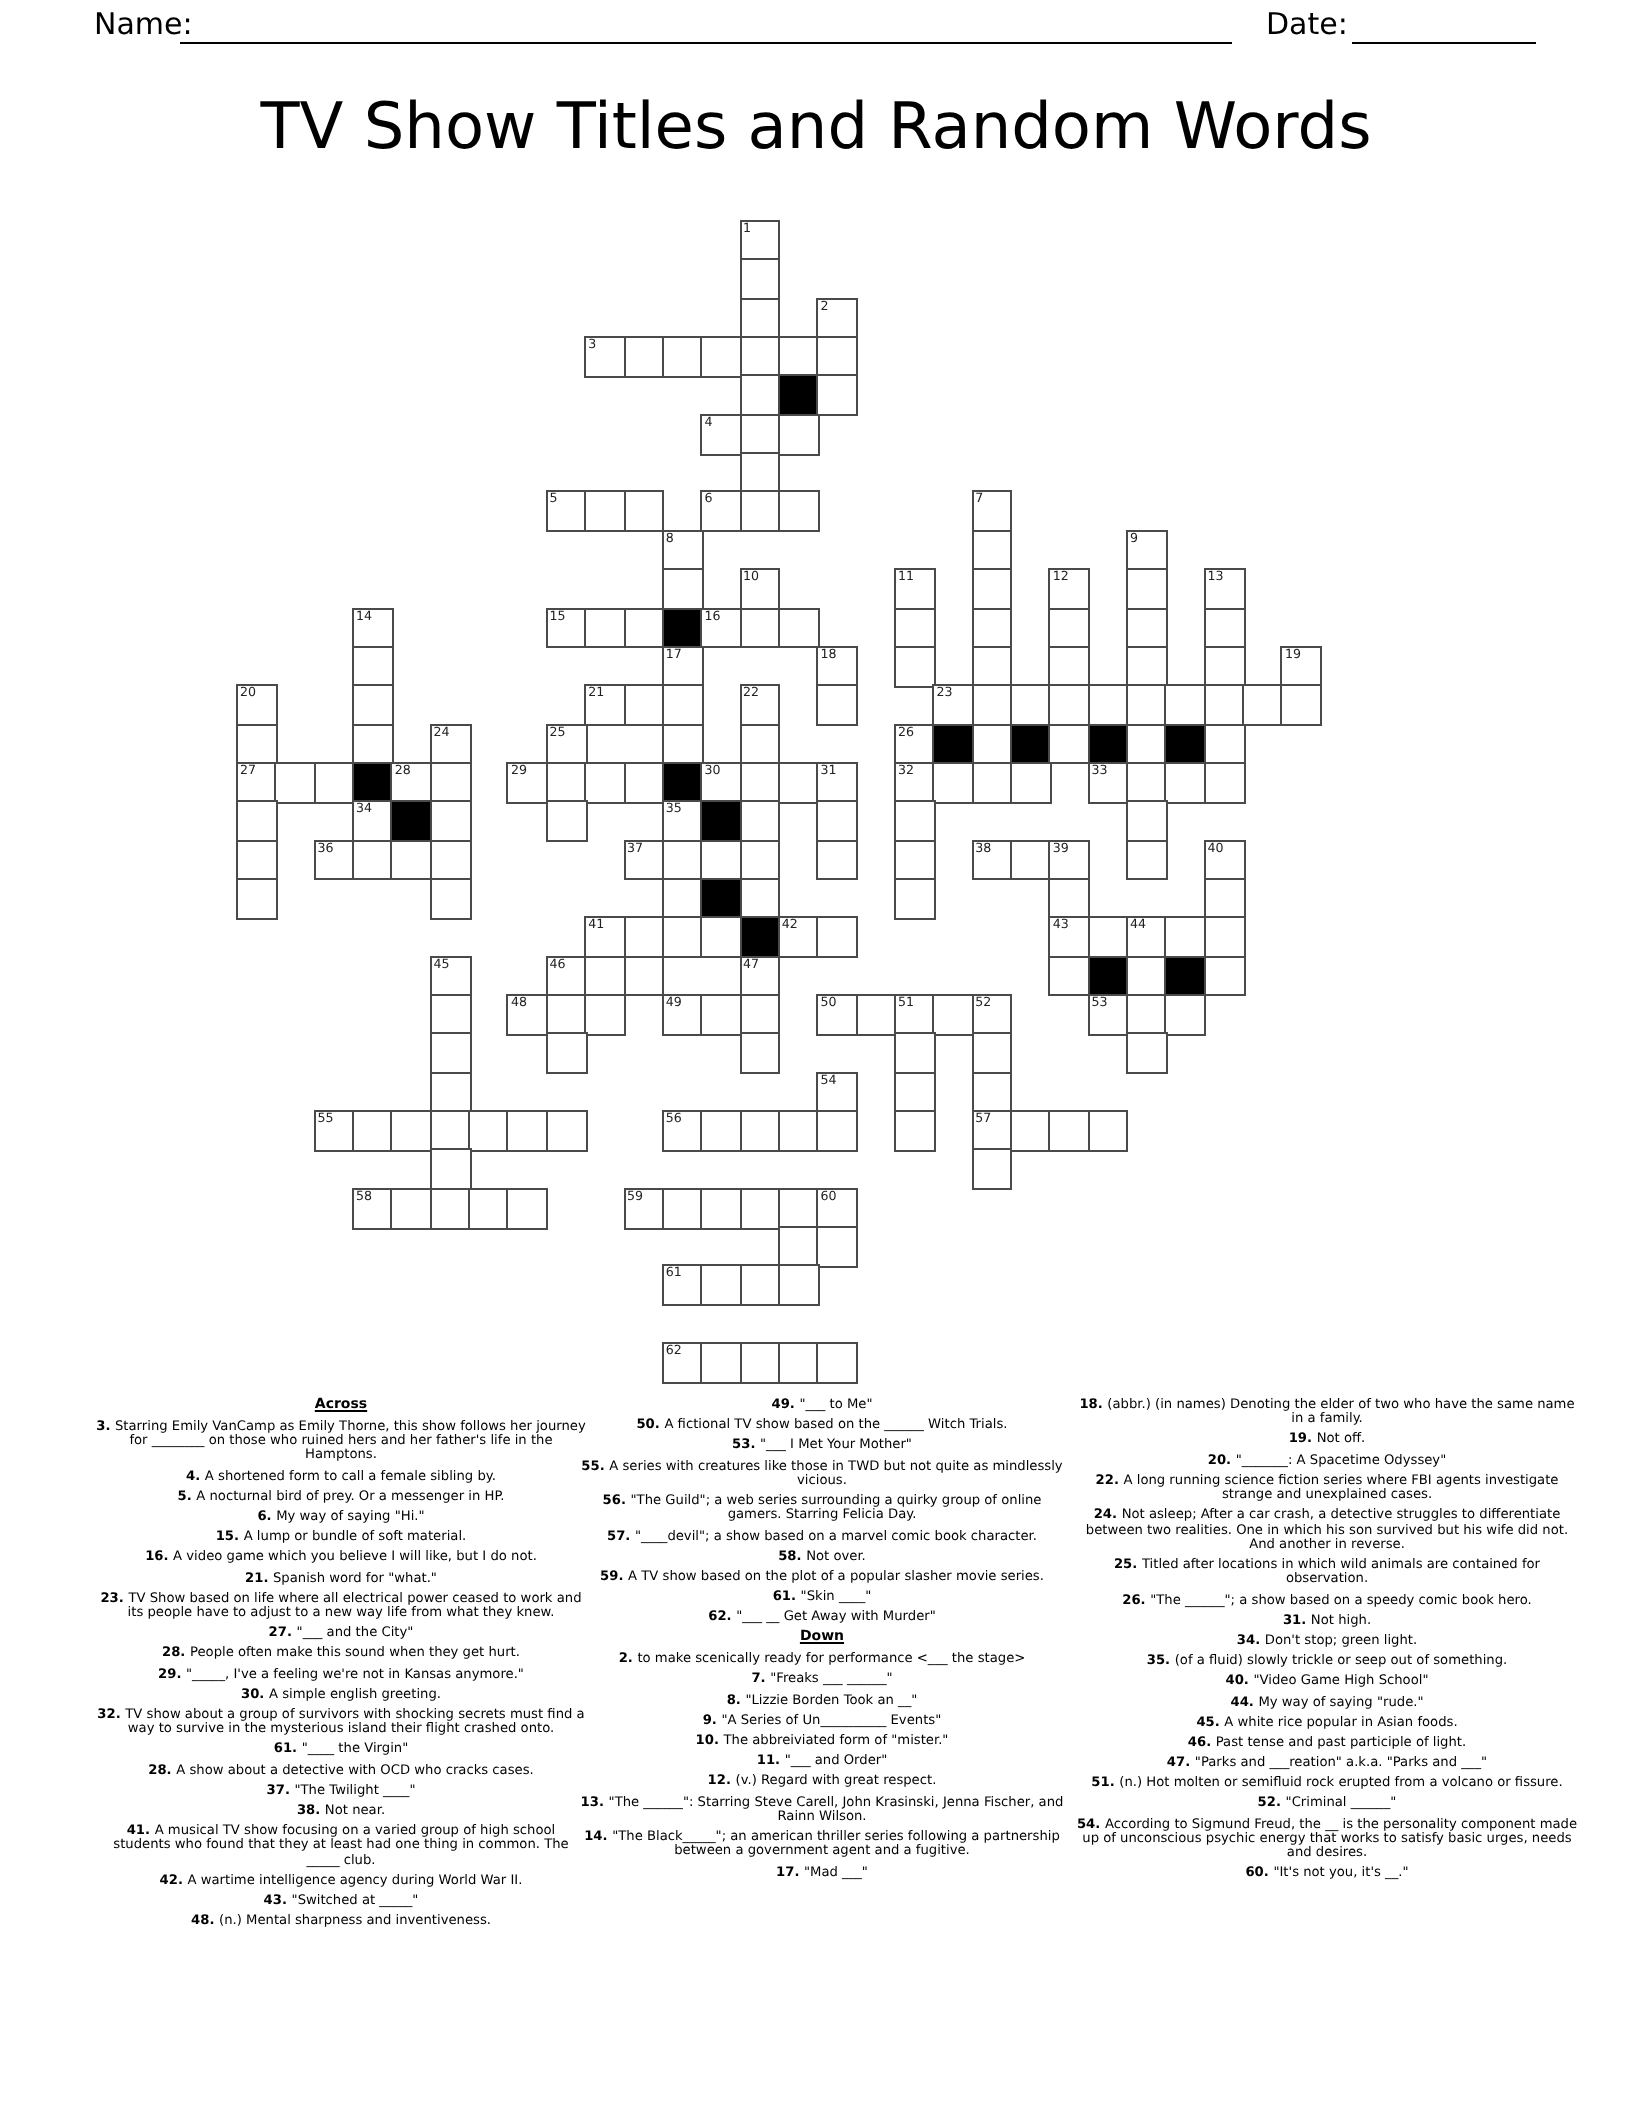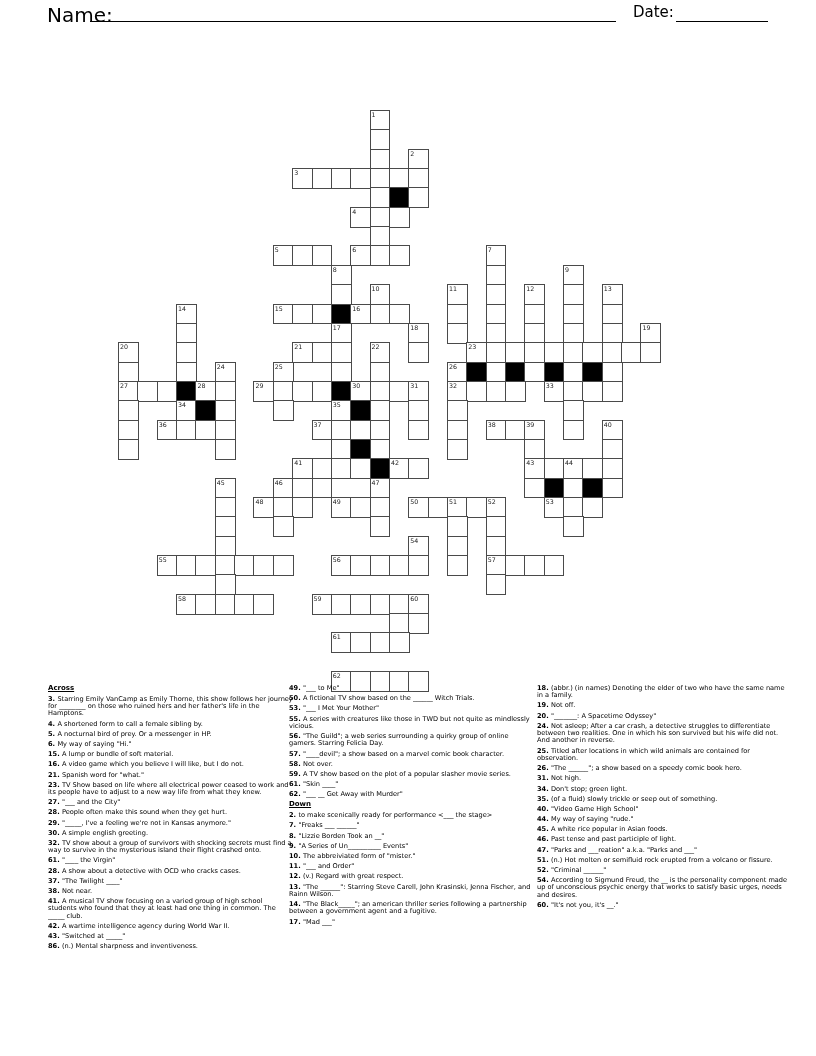--- a/index.html
+++ b/index.html
@@ -1,48 +1,49 @@
 <!DOCTYPE html>
 <html><head>
 <meta charset="utf-8">
 <style>
   html,body{margin:0;padding:0;background:#fff;}
   .page{position:relative;width:816px;height:1056px;background:#ffffff;overflow:hidden;
         font-family:"DejaVu Sans","Liberation Sans",sans-serif;color:#000;}
   
-  .name-label{position:absolute;left:47px;top:3px;font-size:20px;}
+  .name-label{position:absolute;left:47px;top:3px;font-size:15px;}
   .name-line{position:absolute;left:90px;top:1px;width:526px;height:20px;border-bottom:1.4px solid #000;}
   .date-label{position:absolute;left:633px;top:3px;font-size:15px;}
   .date-line{position:absolute;left:676px;top:1px;width:92px;height:20px;border-bottom:1.4px solid #000;}
   .title{position:absolute;left:0;top:44px;width:816px;text-align:center;
          font-size:32px;letter-spacing:0px;font-weight:500;}
   
   .grid{position:absolute;left:0;top:0;width:816px;height:700px;}
   .cell{position:absolute;width:20.8px;height:20.8px;box-sizing:border-box;
         border:1.5px solid #4a4a4a;background:#fff;}
   .cell.black{background:#000;}
   .num{position:absolute;left:1px;top:0px;font-size:6.3px;line-height:7px;color:#222;}
   
-  .clue-col{position:absolute;top:685px;font-size:6.6px;line-height:7.3px;}
+  .clue-col{position:absolute;top:699px;font-size:6.6px;line-height:7.3px;text-align:center;}
   .col1{left:48px;width:245px;}
   .col2{left:289px;width:244px;}
   .col3{left:537px;width:253px;}
   .clue-header{font-size:7px;font-weight:bold;text-decoration:underline;margin:0 0 3.5px 0;}
   .clue{margin:0 0 2.9px 0;}
   .clue b{font-weight:bold;}
 </style>
 </head>
 <body>
 
 <div class="page">
   <span class="name-label">Name:</span>
   <div class="name-line"></div>
   <span class="date-label">Date:</span>
   <div class="date-line"></div>
 
+  <div class="title">TV Show Titles and Random Words</div>
 
   <div class="grid">
       <div class="cell" style="left: 369.55px; top: 110px;">
         <span class="num">1</span>
       </div>
       <div class="cell" style="left: 369.55px; top: 129.35px;"></div>
       <div class="cell" style="left: 369.55px; top: 148.7px;"></div>
       <div class="cell" style="left: 408.25px; top: 148.7px;">
         <span class="num">2</span>
       </div>
@@ -415,21 +416,21 @@
         <p class="clue"><b>29. </b>"_____, I've a feeling we're not in Kansas anymore."</p>
         <p class="clue"><b>30. </b>A simple english greeting.</p>
         <p class="clue"><b>32. </b>TV show about a group of survivors with shocking secrets must find a way to survive in the mysterious island their flight crashed onto.</p>
         <p class="clue"><b>61. </b>"____ the Virgin"</p>
         <p class="clue"><b>28. </b>A show about a detective with OCD who cracks cases.</p>
         <p class="clue"><b>37. </b>"The Twilight ____"</p>
         <p class="clue"><b>38. </b>Not near.</p>
         <p class="clue"><b>41. </b>A musical TV show focusing on a varied group of high school students who found that they at least had one thing in common. The _____ club.</p>
         <p class="clue"><b>42. </b>A wartime intelligence agency during World War II.</p>
         <p class="clue"><b>43. </b>"Switched at _____"</p>
-        <p class="clue"><b>86. </b>(n.) Mental sharpness and inventiveness.</p>
+        <p class="clue"><b>48. </b>(n.) Mental sharpness and inventiveness.</p>
       </div>
   </div>
   <div class="clue-col col2">
     <div>
         <p class="clue"><b>49. </b>"___ to Me"</p>
         <p class="clue"><b>50. </b>A fictional TV show based on the ______ Witch Trials.</p>
         <p class="clue"><b>53. </b>"___ I Met Your Mother"</p>
         <p class="clue"><b>55. </b>A series with creatures like those in TWD but not quite as mindlessly vicious.</p>
         <p class="clue"><b>56. </b>"The Guild"; a web series surrounding a quirky group of online gamers. Starring Felicia Day.</p>
         <p class="clue"><b>57. </b>"____devil"; a show based on a marvel comic book character.</p>
@@ -450,20 +451,21 @@
         <p class="clue"><b>13. </b>"The ______": Starring Steve Carell, John Krasinski, Jenna Fischer, and Rainn Wilson.</p>
         <p class="clue"><b>14. </b>"The Black_____"; an american thriller series following a partnership between a government agent and a fugitive.</p>
         <p class="clue"><b>17. </b>"Mad ___"</p>
       </div>
   </div>
   <div class="clue-col col3">
     <div>
         <p class="clue"><b>18. </b>(abbr.) (in names) Denoting the elder of two who have the same name in a family.</p>
         <p class="clue"><b>19. </b>Not off.</p>
         <p class="clue"><b>20. </b>"_______: A Spacetime Odyssey"</p>
+        <p class="clue"><b>22. </b>A long running science fiction series where FBI agents investigate strange and unexplained cases.</p>
         <p class="clue"><b>24. </b>Not asleep; After a car crash, a detective struggles to differentiate between two realities. One in which his son survived but his wife did not. And another in reverse.</p>
         <p class="clue"><b>25. </b>Titled after locations in which wild animals are contained for observation.</p>
         <p class="clue"><b>26. </b>"The ______"; a show based on a speedy comic book hero.</p>
         <p class="clue"><b>31. </b>Not high.</p>
         <p class="clue"><b>34. </b>Don't stop; green light.</p>
         <p class="clue"><b>35. </b>(of a fluid) slowly trickle or seep out of something.</p>
         <p class="clue"><b>40. </b>"Video Game High School"</p>
         <p class="clue"><b>44. </b>My way of saying "rude."</p>
         <p class="clue"><b>45. </b>A white rice popular in Asian foods.</p>
         <p class="clue"><b>46. </b>Past tense and past participle of light.</p>

